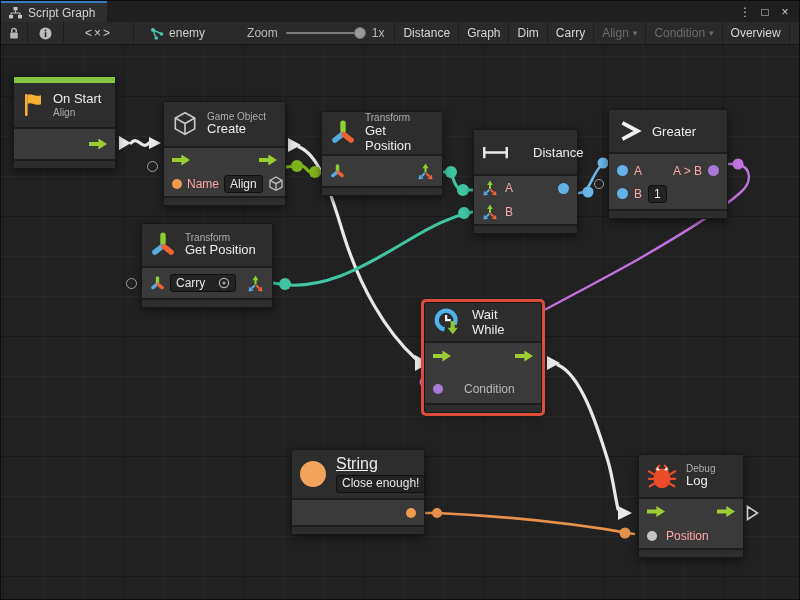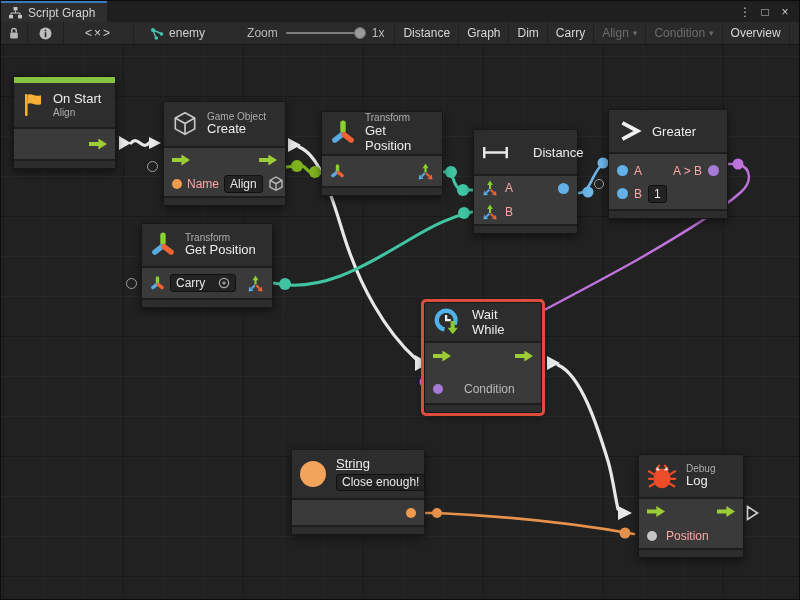--- a/index.html
+++ b/index.html
@@ -404,21 +404,21 @@
       <span class="pdot" style="background:#a87ad8;"></span>
       <span class="lbl" style="color:#b9b9b9;">Condition</span>
     </div>
     <div class="nf" style="margin-top:3px;"></div>
   </div>
 
   <div class="node" style="left:290px;top:448px;width:134px;">
     <div class="nh" style="height:50px;gap:10px;">
       <span class="bigdot"></span>
       <span class="titles" style="gap:2px;">
-        <span class="ttl" style="font-size:13px;text-decoration:underline;">String</span>
+        <span class="ttl" style="font-size:16px;text-decoration:underline;">String</span>
         <span class="field">Close enough!</span>
       </span>
     </div>
     <div class="nr" style="height:25px;">
       <span class="sp"></span>
       <span class="pdot" style="background:#ef9a4d;"></span>
     </div>
     <div class="nf"></div>
   </div>
 

